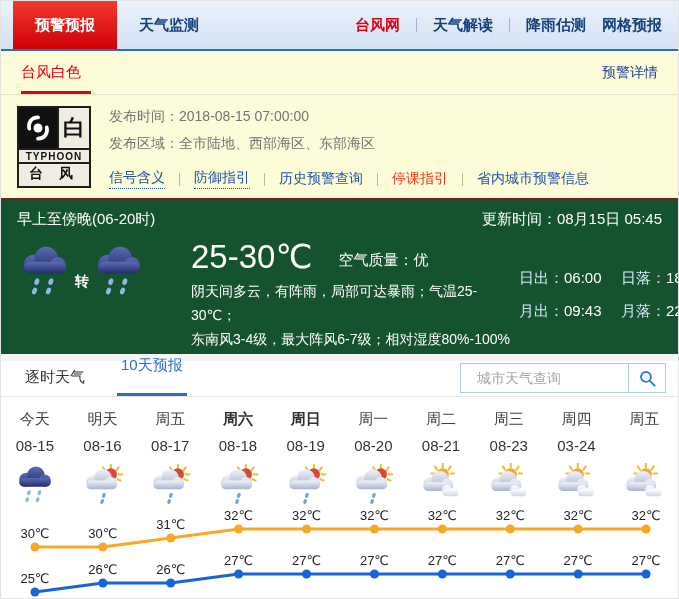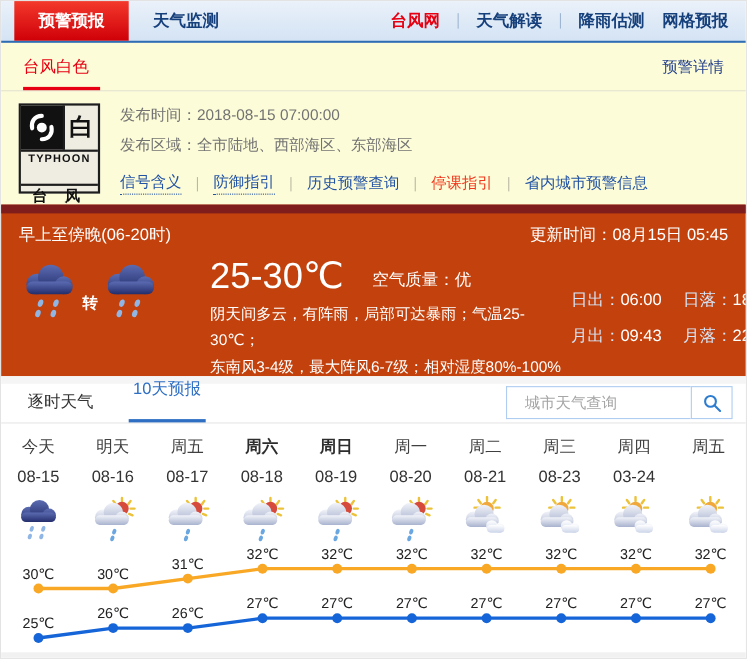--- a/index.html
+++ b/index.html
@@ -1,20 +1,20 @@
 <!DOCTYPE html>
 <html><head>
 <meta charset="utf-8">
 <style>
   * { margin:0; padding:0; box-sizing:border-box; }
   body { font-family:"Liberation Sans","DejaVu Sans",sans-serif; background:#fff; }
   #app { width:679px; height:599px; border:1px solid #e3e3e3; overflow:hidden; background:#fff; position:relative; }
 
   
-  .nav { height:38px; background:linear-gradient(#eaf1fa,#d4e3f4); border-bottom:2px solid #2f6db3;
+  .nav { height:50px; background:linear-gradient(#eaf1fa,#d4e3f4); border-bottom:2px solid #2f6db3;
          display:flex; align-items:stretch; }
   .nav-left { display:flex; align-items:stretch; }
   .nav-btn { display:flex; align-items:center; padding:0 22px; font-size:15px; font-weight:bold;
              color:#16407c; cursor:pointer; }
   .nav-btn.active { background:linear-gradient(#f3392c,#cf0008); color:#fff; margin-left:12px; }
   .nav-right { margin-left:auto; display:flex; align-items:center; padding-right:16px; }
   .nav-link { font-size:15px; font-weight:bold; color:#16407c; margin-left:16px; cursor:pointer; }
   .nav-link.red { color:#e60012; }
   .nav-sep { width:1px; height:14px; background:#9fb6d2; margin-left:16px; }
 
@@ -27,34 +27,34 @@
 
   
   .warn-body { height:103px; background:#fdfcd8; display:flex; padding:11px 16px 0 16px; }
   .ty-badge { width:74px; height:82px; border:2px solid #1d1d1d; background:#efede2; flex:none; }
   .ty-top { display:flex; height:42px; border-bottom:2px solid #1d1d1d; }
   .ty-sym { width:40px; background:#111; display:flex; align-items:center; justify-content:center;
             border-right:2px solid #1d1d1d; }
   .ty-sym svg { width:30px; height:30px; }
   .ty-char { flex:1; display:flex; align-items:center; justify-content:center; font-size:22px;
              font-weight:bold; color:#111; }
-  .ty-en { height:31px; border-bottom:2px solid #1d1d1d; font-size:10px; font-weight:bold;
+  .ty-en { height:14px; border-bottom:2px solid #1d1d1d; font-size:10px; font-weight:bold;
            text-align:center; line-height:14px; letter-spacing:1px; color:#111; }
   .ty-cn { height:19px; font-size:14px; font-weight:bold; text-align:center; line-height:18px;
            color:#111; letter-spacing:6px; }
   .warn-text { margin-left:18px; padding-top:2px; }
   .warn-line { font-size:14px; color:#737373; margin-bottom:9px; }
   .warn-links { margin-top:16px; display:flex; align-items:center; font-size:14px; }
   .warn-link { color:#2353a4; cursor:pointer; }
   .warn-link.dotted { border-bottom:1px dotted #2353a4; padding-bottom:1px; }
   .warn-link.red { color:#f0371c; }
   .warn-link-sep { width:1px; height:13px; background:#b9b9a4; margin:0 14px; }
 
   
-  .cur { height:156px; background:#c2410c; border-top:8px solid #7f1d1d; color:#fff; padding:8px 16px 0 16px; }
+  .cur { height:156px; background:#14532d; border-top:2px solid #7f1d1d; color:#fff; padding:8px 16px 0 16px; }
   .cur-head { display:flex; font-size:15px; padding-top:2px; }
   .cur-update { margin-left:auto; }
   .cur-body { display:flex; margin-top:10px; }
   .cur-icons { display:flex; align-items:flex-start; width:160px; flex:none; }
   .big-wicon { width:56px; height:62px; }
   .cur-trans { font-size:14px; font-weight:bold; margin:34px 2px 0 2px; }
   .cur-main { margin-left:14px; width:328px; flex:none; }
   .cur-temp-row { display:flex; align-items:flex-end; }
   .cur-temp { font-size:33px; line-height:36px; }
   .cur-air { font-size:15px; margin-left:26px; padding-bottom:5px; }

